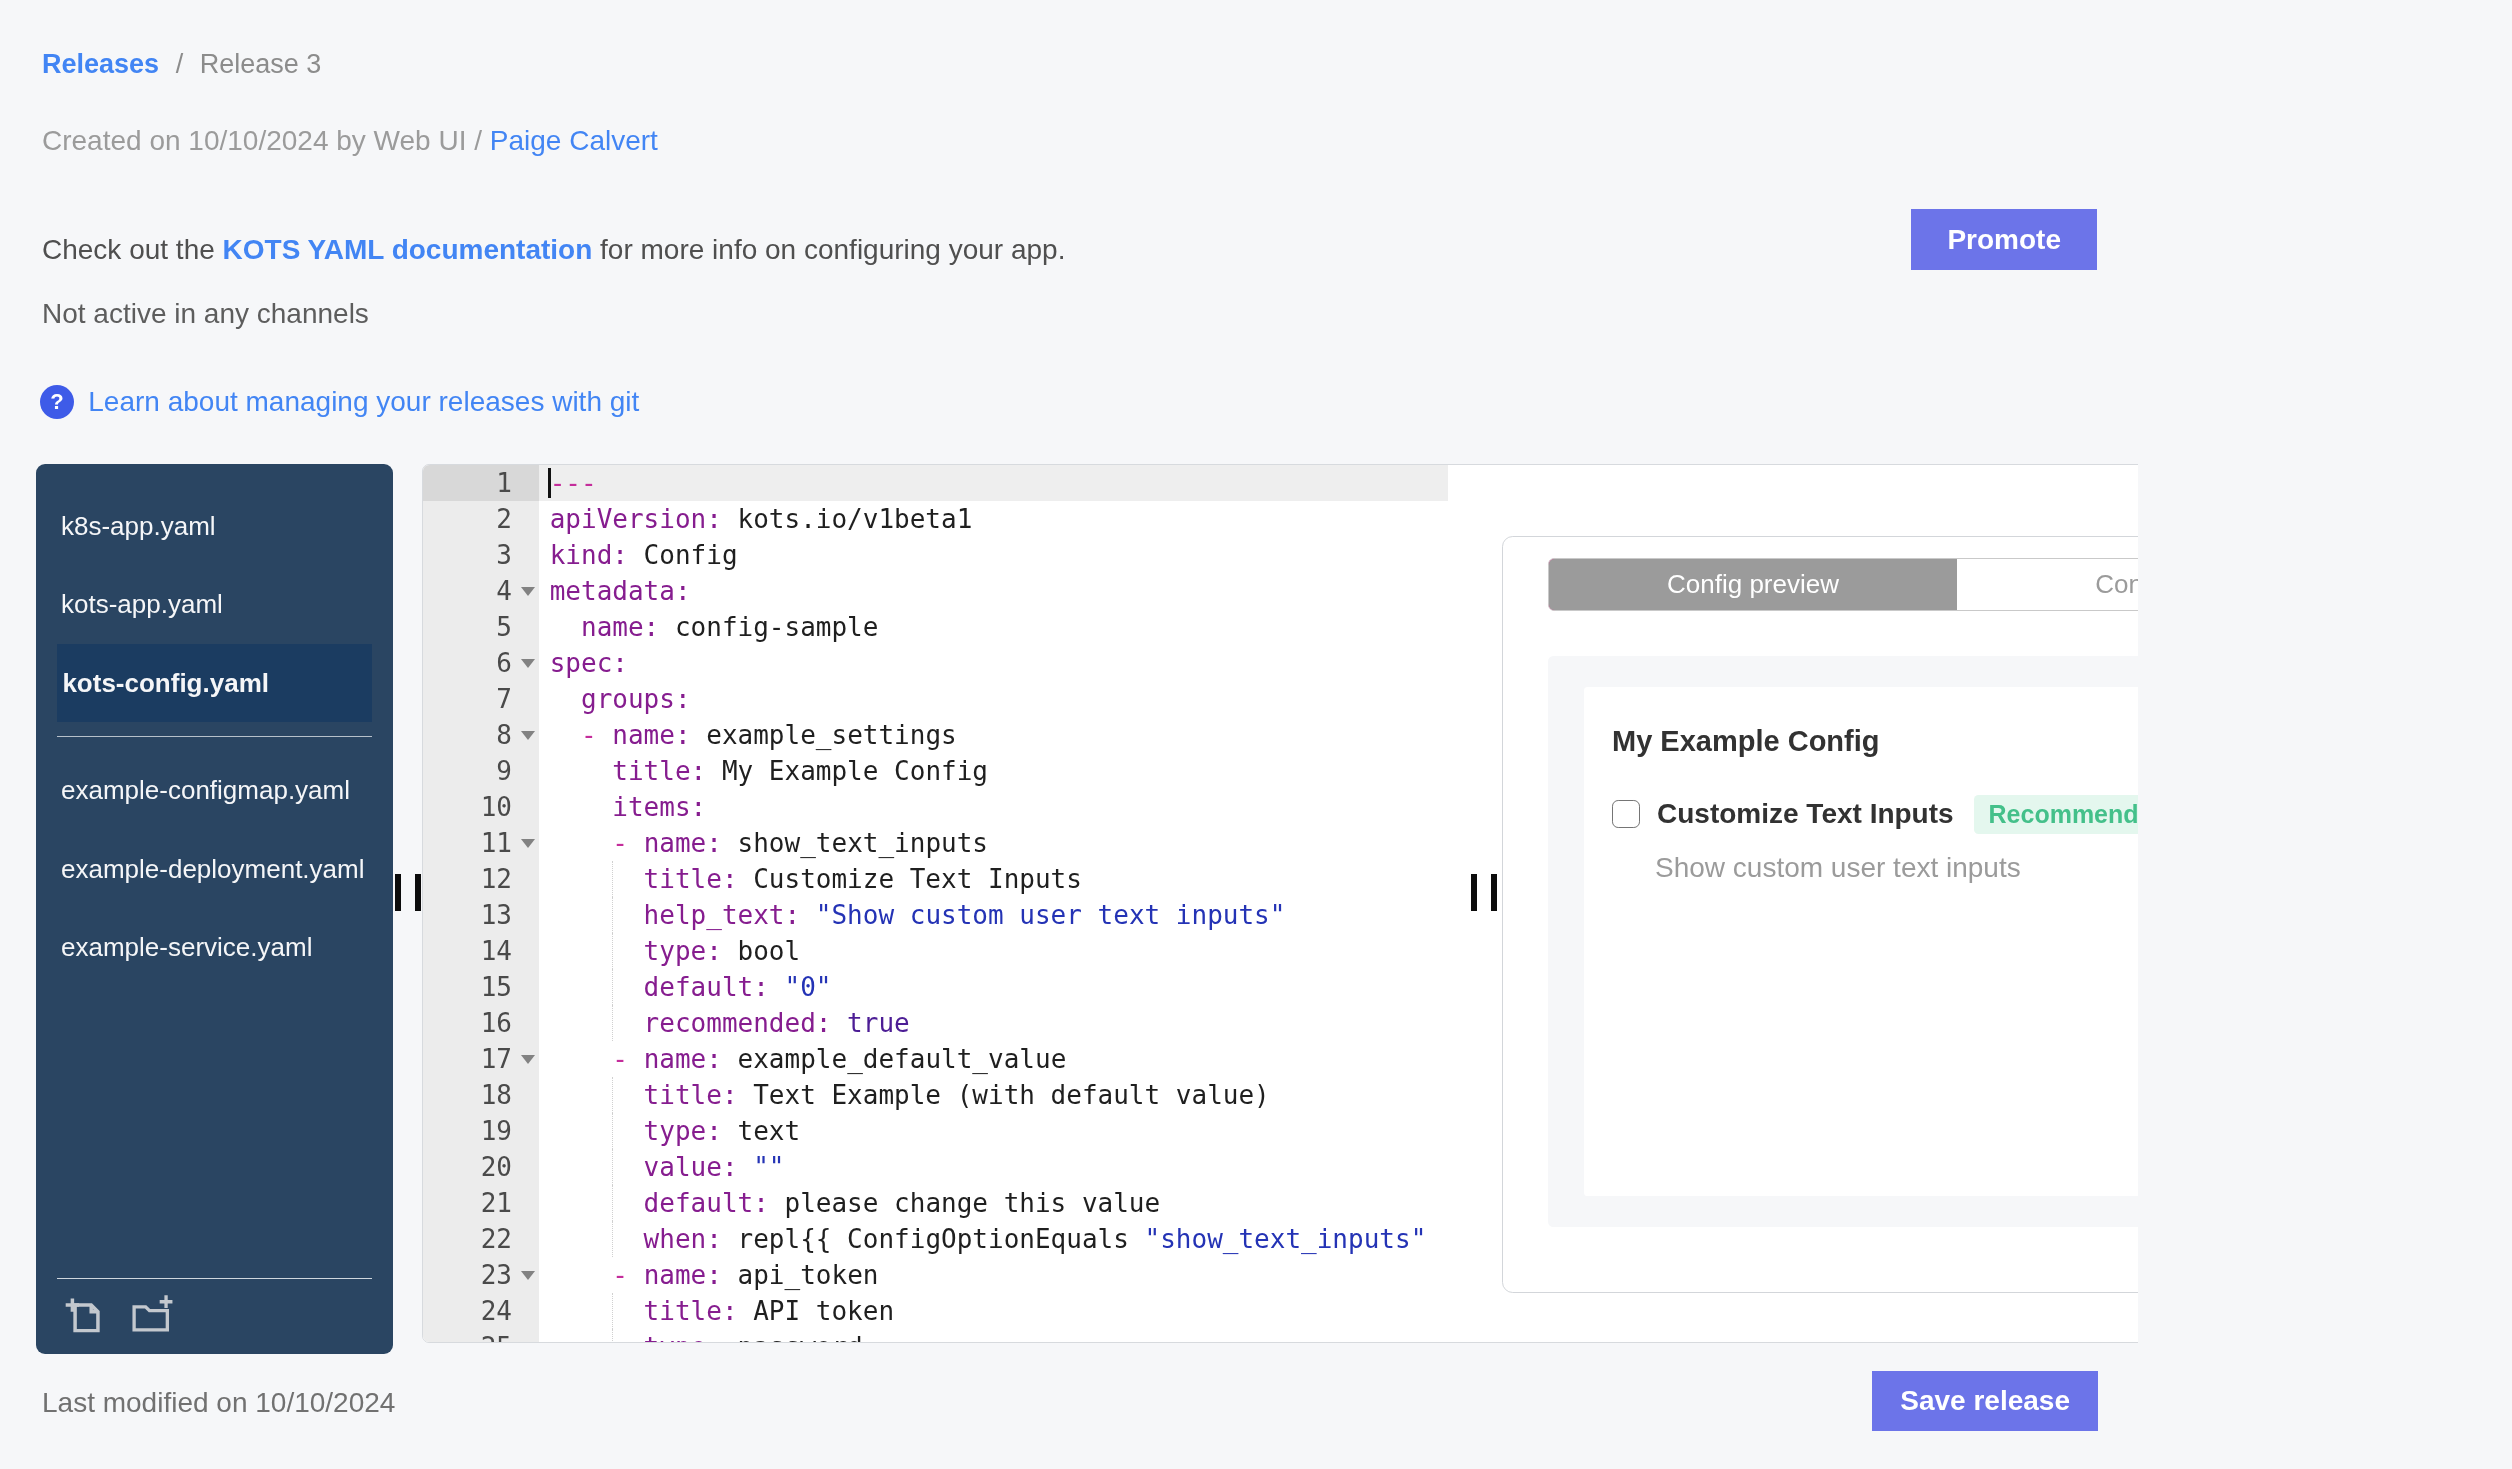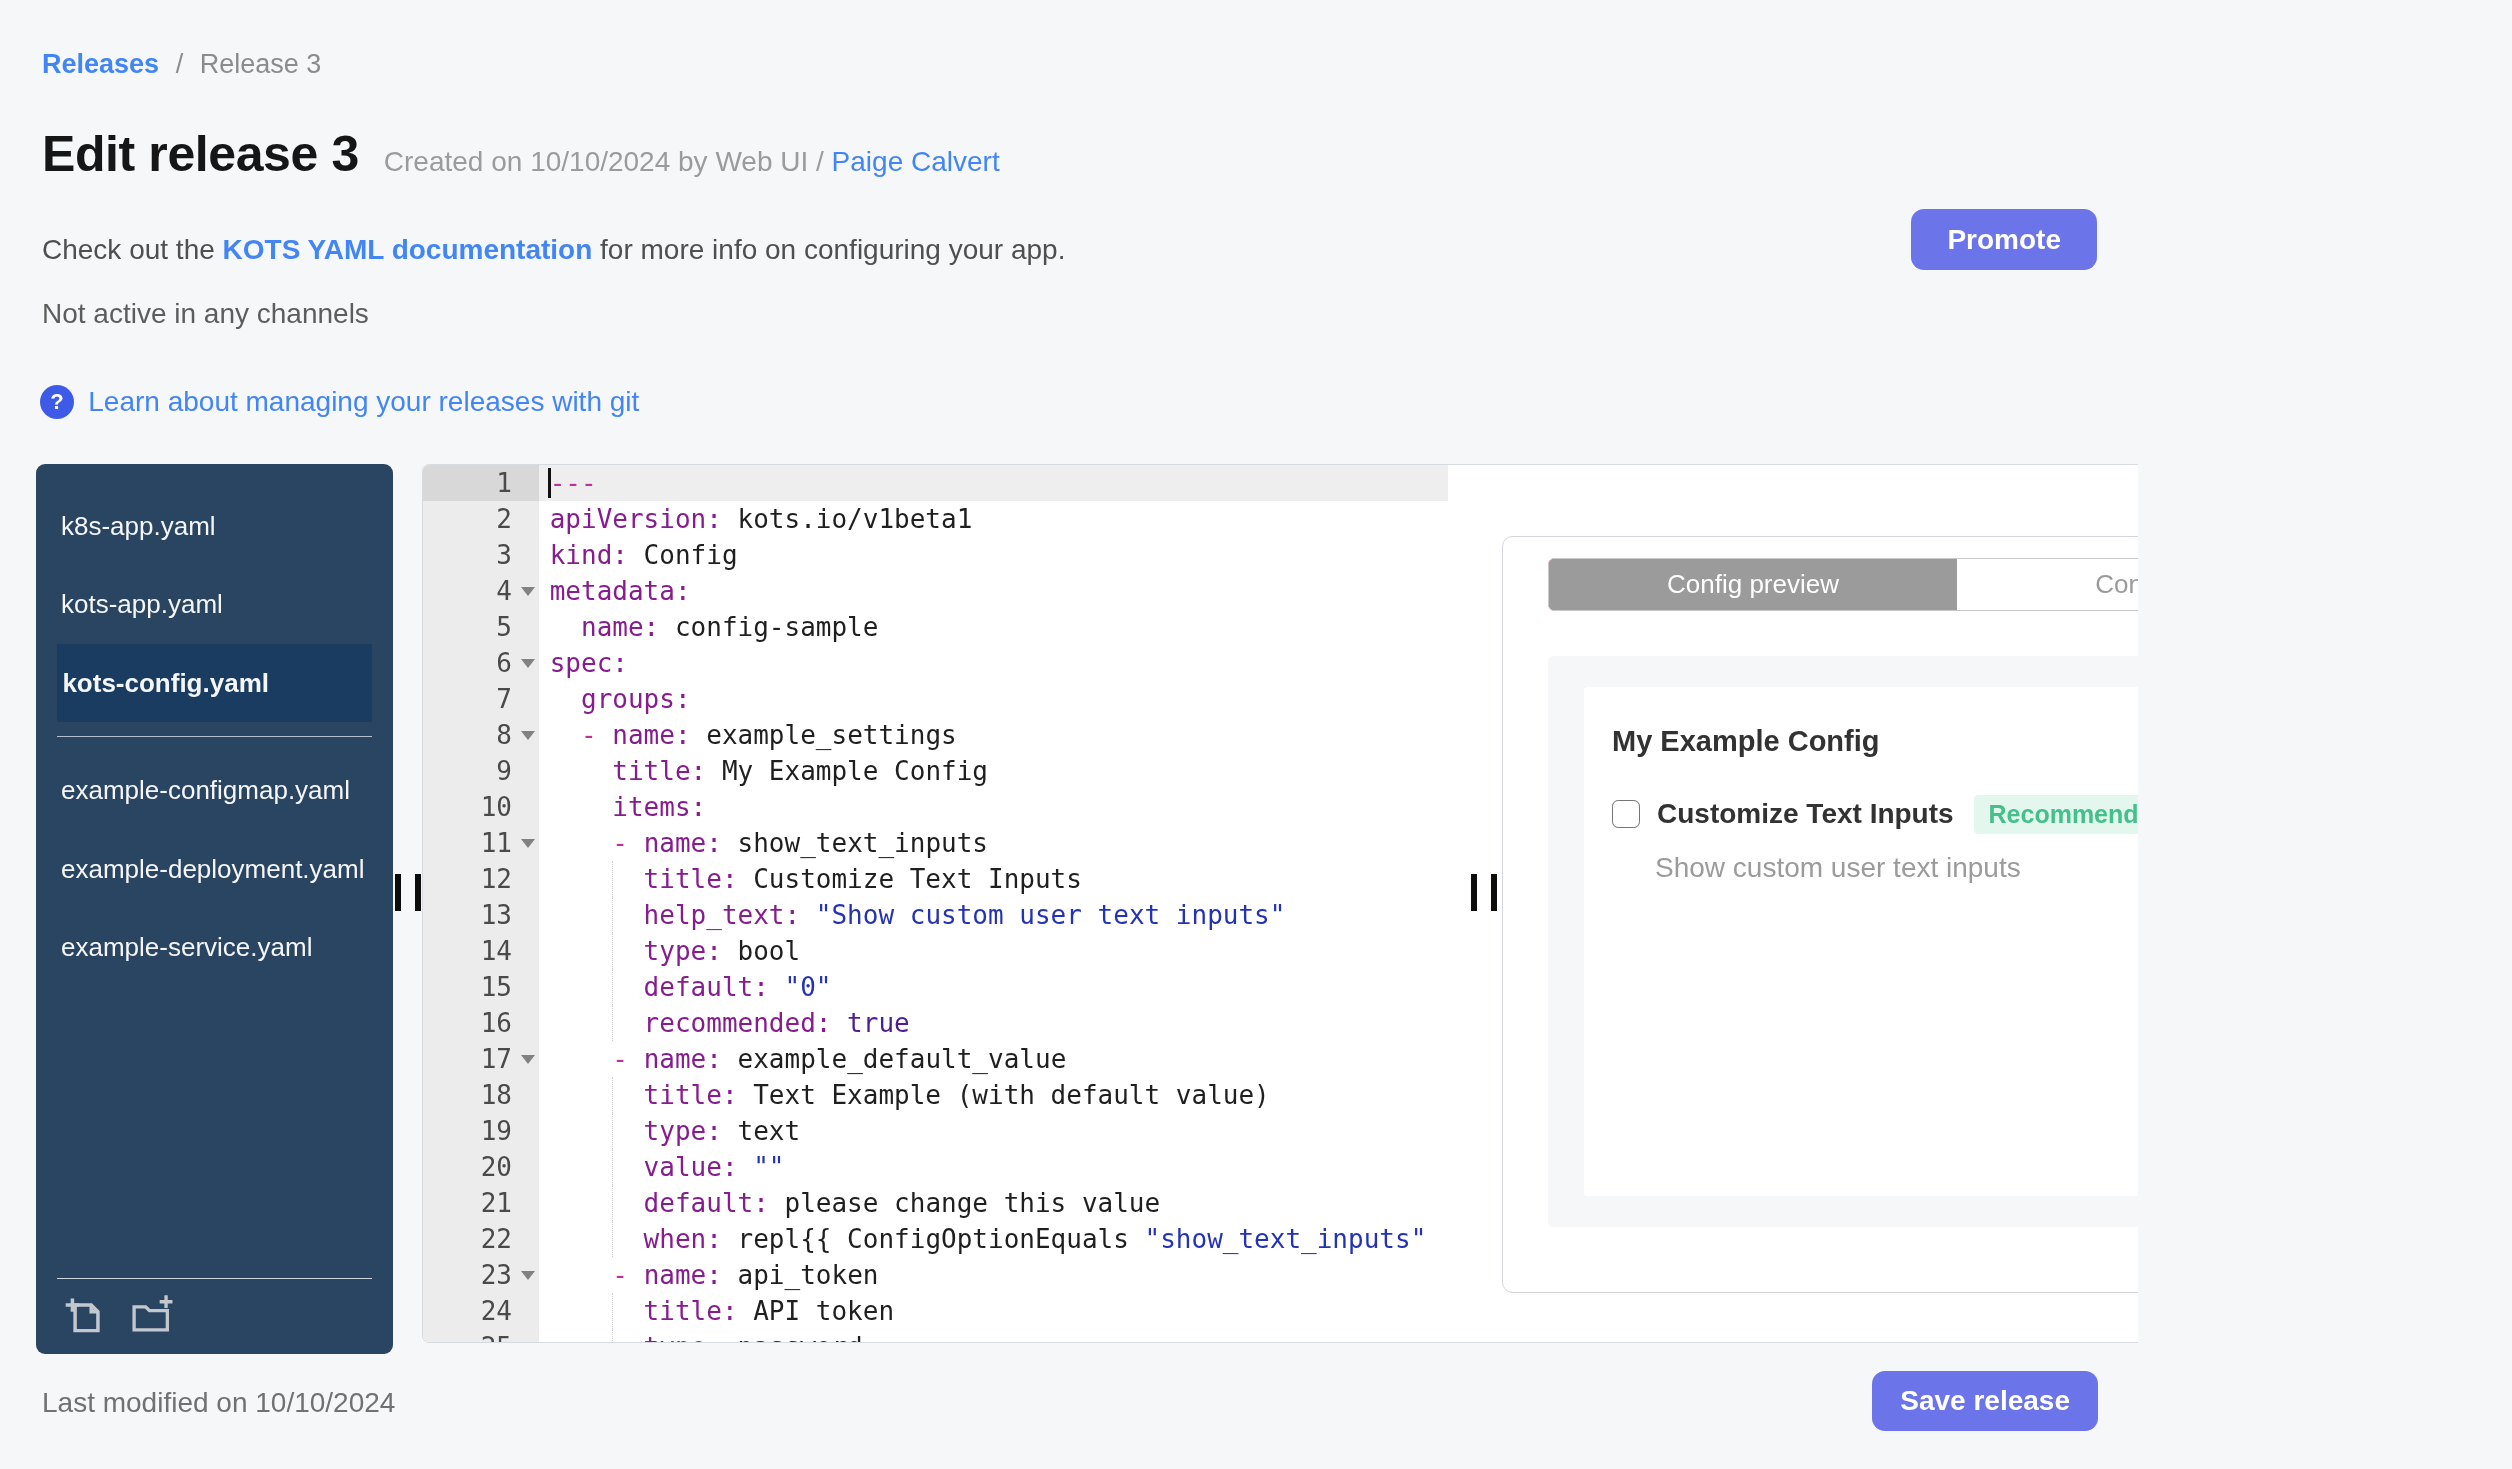--- a/index.html
+++ b/index.html
@@ -14,21 +14,21 @@
   .page-title{font-size:50px;font-weight:800;color:#161616;letter-spacing:-0.4px;}
   .created{font-size:28px;color:#9b9b9b;}
   .created .lnk{color:#4285f4;cursor:pointer;}
   .docs-line{position:absolute;left:42px;top:234px;font-size:28px;color:#4f4f4f;}
   .docs-line .lnk{color:#4285f4;font-weight:600;cursor:pointer;}
   .status-line{position:absolute;left:42px;top:298px;font-size:28px;color:#5d5d5d;}
   .git-line{position:absolute;left:40px;top:385px;display:flex;align-items:center;gap:14.3px;
             font-size:28px;color:#4285f4;cursor:pointer;}
   .q-icon{width:34px;height:34px;border-radius:50%;background:#3e5be8;color:#fff;
           display:flex;align-items:center;justify-content:center;font-size:22px;font-weight:700;}
-  .btn{background:#6c74e9;color:#fff;border:none;border-radius:13px;font-weight:700;
+  .btn{background:#6c74e9;color:#fff;border:none;border-radius:0;font-weight:700;
        font-size:28px;font-family:inherit;cursor:pointer;}
   .promote{position:absolute;right:41px;top:209px;height:61px;padding:0 36px;}
   
   .strip{position:absolute;left:36px;top:464px;width:2434px;height:890px;}
   .sidebar{position:absolute;left:0;top:0;width:357px;height:890px;background:#2a4562;
            border-radius:9px;padding-top:23px;box-sizing:border-box;display:flex;flex-direction:column;}
   .file-list{flex:1;}
   .file{color:#f5f6f8;font-size:26px;padding:19px 25px;line-height:1.55;cursor:pointer;
         word-break:break-word;}
   .file.sel{background:#1b3c61;font-weight:700;margin:0 21.4px;padding:19px 5px;}
@@ -95,21 +95,20 @@
 
 <div class="page">
 
   <div class="breadcrumb">
     <span class="lnk">Releases</span>
     <span class="sep">/</span>
     <span class="cur">Release 3</span>
   </div>
 
   <div class="title-row">
-    <span class="page-title">Edit release 3</span>
     <span class="created">
       <span>Created on 10/10/2024 by Web UI /</span>
       <span class="lnk">Paige Calvert</span>
     </span>
   </div>
 
   <div class="docs-line">
     <span>Check out the </span><span class="lnk">KOTS YAML documentation</span><span> for more info on configuring your app.</span>
   </div>
 

